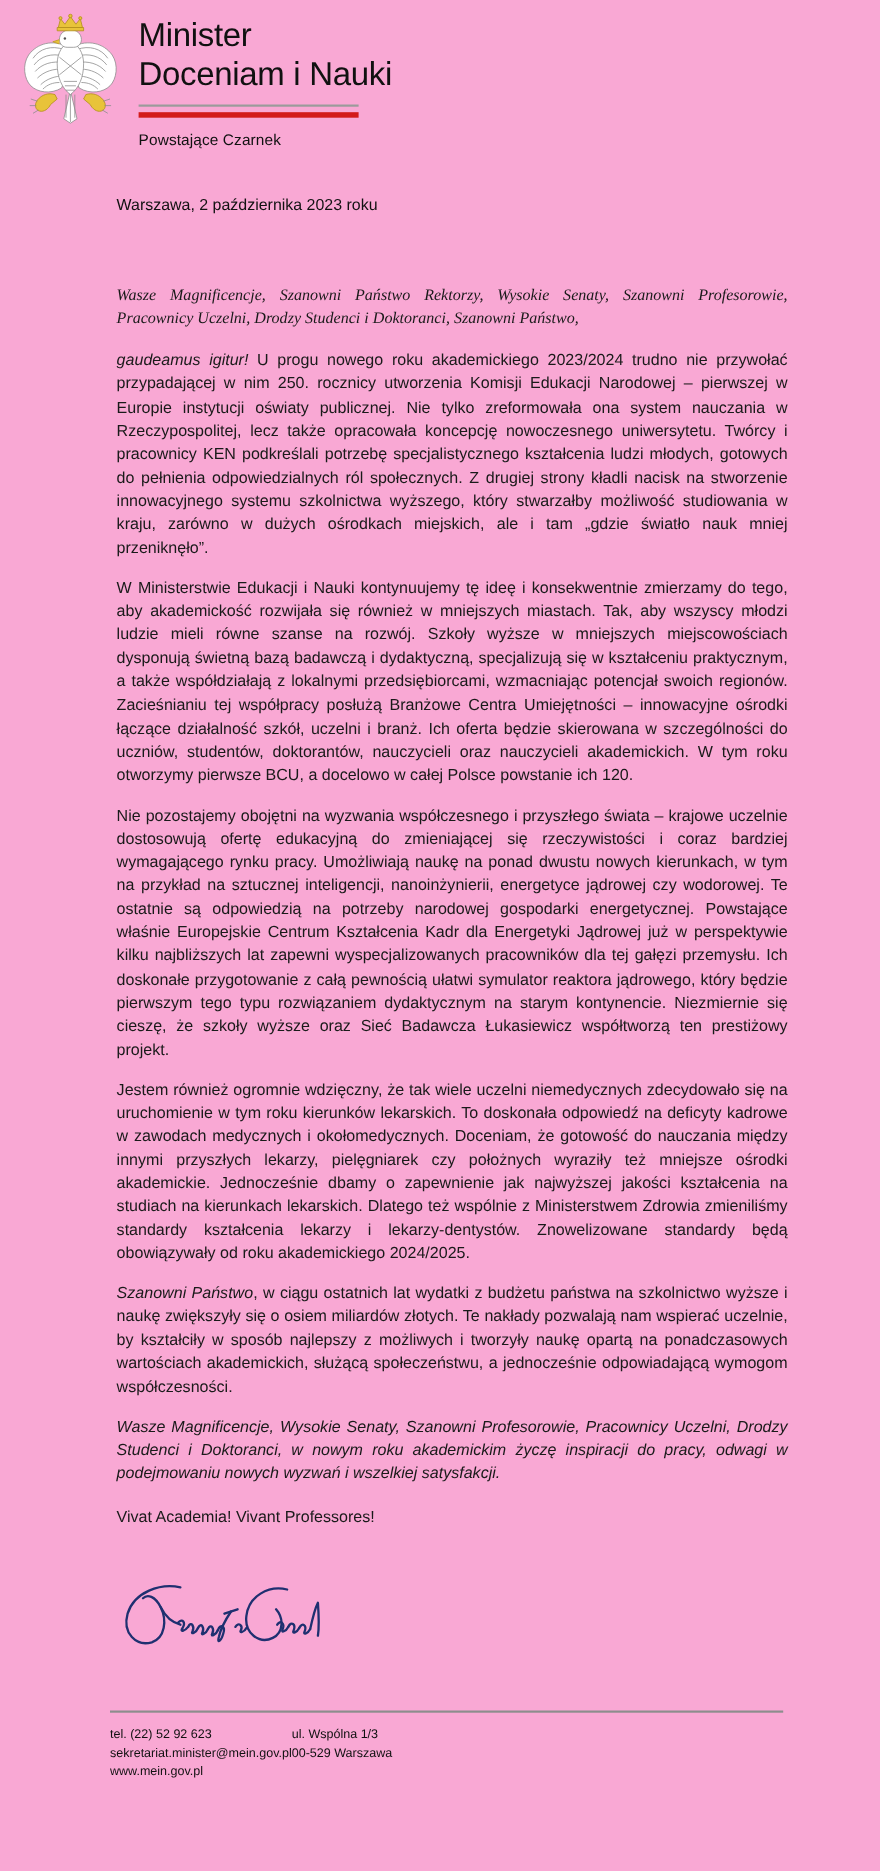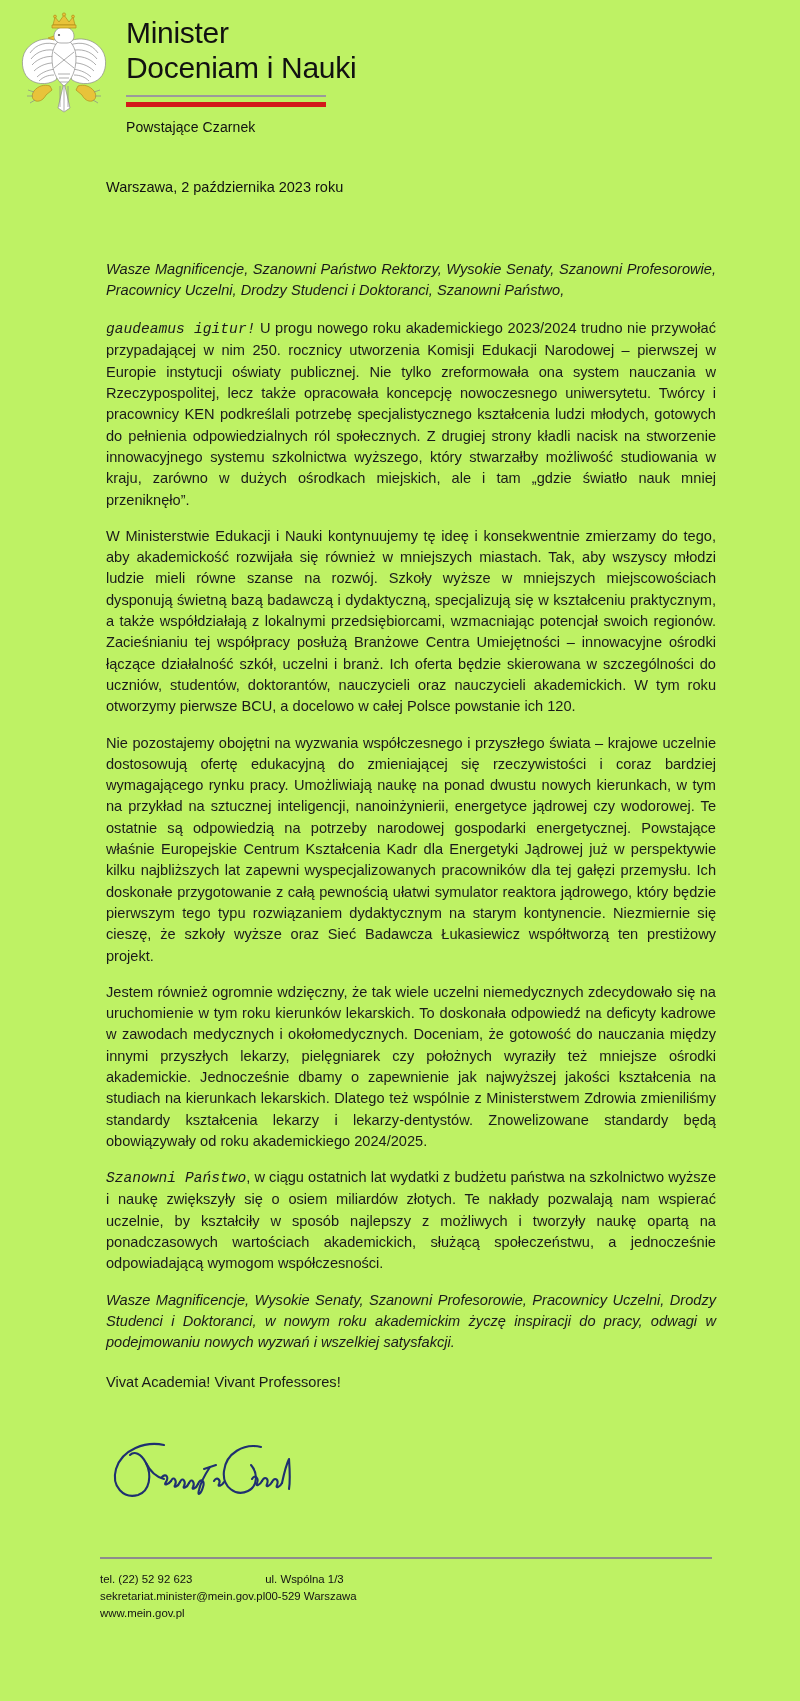--- a/index.html
+++ b/index.html
@@ -13,21 +13,21 @@
     font-family: "Liberation Sans", sans-serif;
     color: #1a1a1a;
     position: relative;
   }
 
   .page {
     width: 800px;
     min-height: 1701px;
     box-sizing: border-box;
     position: relative;
-    background: #bef264;
+    background: #f9a8d4;
   }
 
   
   .letterhead {
     display: flex;
     align-items: flex-start;
     padding: 12px 0 0 14px;
   }
   .emblem {
     width: 100px;
@@ -83,29 +83,30 @@
     margin: 0 0 15px 0;
     font-size: 14.6px;
     line-height: 1.46;
     text-align: justify;
     color: #1a1a1a;
     hyphens: none;
   }
   .body-block p.salutation {
     font-style: italic;
     margin-bottom: 17px;
+    font-family: Liberation Serif, serif;
   }
   .body-block p.valediction {
     font-style: italic;
   }
   .body-block p.vivat {
     text-align: left;
     margin-top: 18px;
   }
-  .it { font-style: italic; font-family: Liberation Mono, monospace; }
+  .it { font-style: italic; }
 
   
   .signature-area {
     margin: 44px 0 0 106px;
     height: 92px;
   }
   .signature-area svg { display: block; }
 
   
   .footer-rule {

